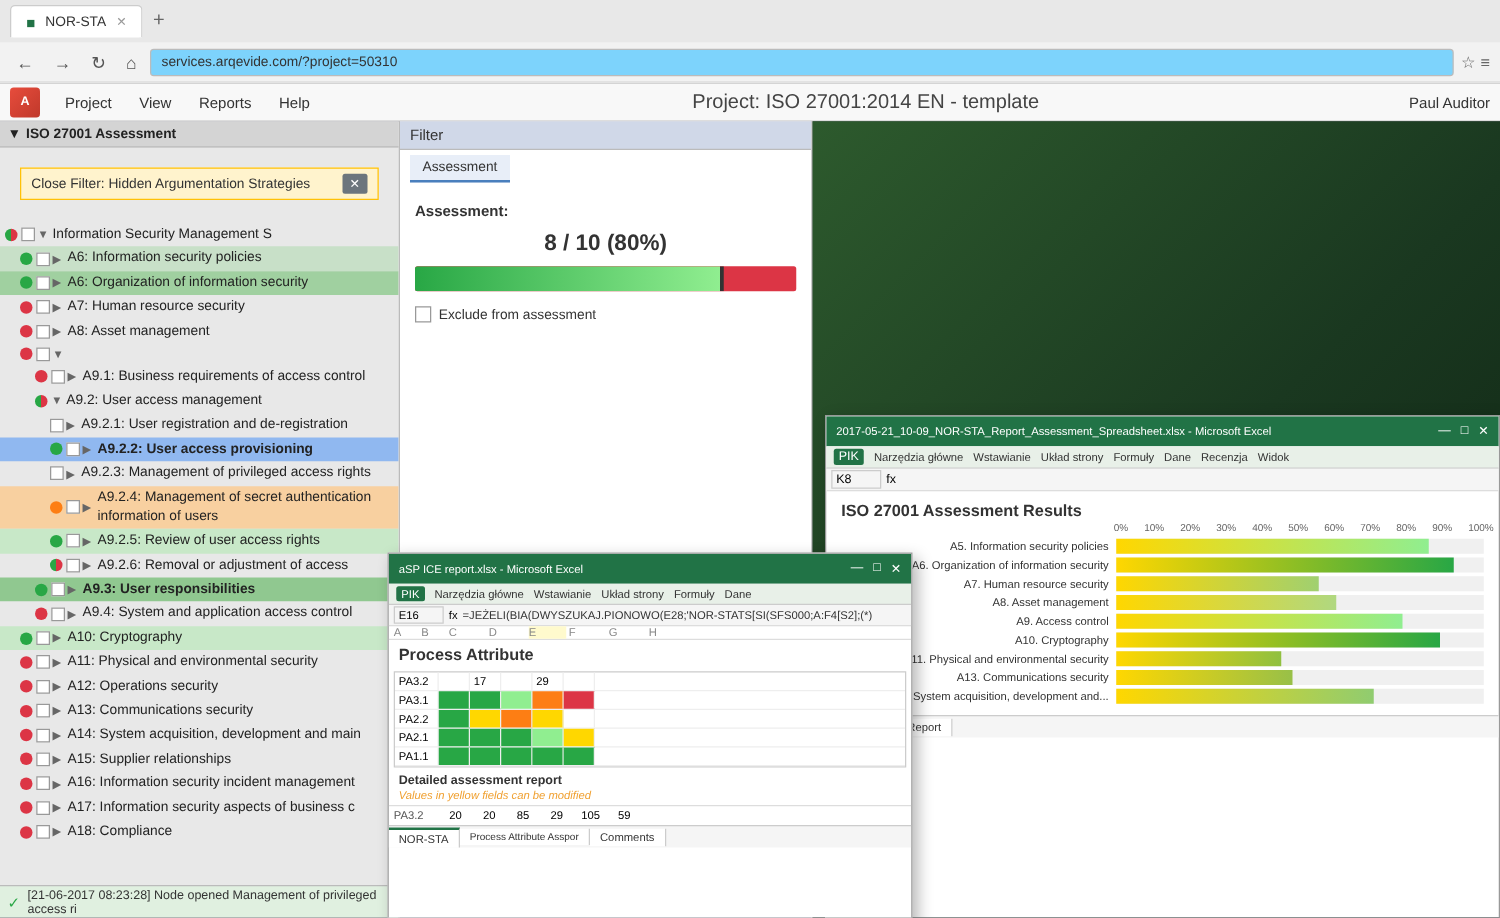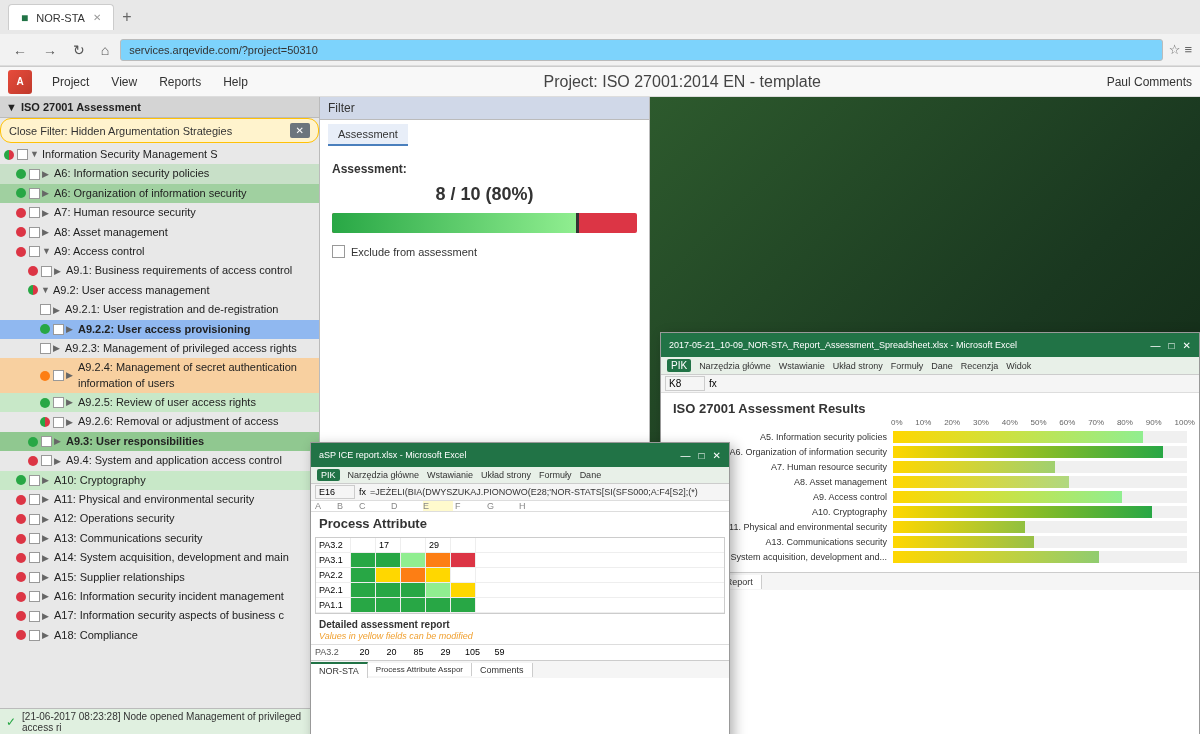--- a/index.html
+++ b/index.html
@@ -146,22 +146,22 @@
     }
     .filter-banner {
       background: #fff3cd;
       border: 1px solid #ffc107;
       padding: 4px 8px;
       font-size: 11px;
       color: #333;
       display: flex;
       align-items: center;
       justify-content: space-between;
-      margin: 0;
-      border-radius: 11px;
+      margin: 16px;
+      border-radius: 0;
     }
     .filter-close-btn {
       background: #6c757d;
       color: white;
       border: none;
       padding: 2px 6px;
       font-size: 10px;
       cursor: pointer;
       border-radius: 2px;
     }
@@ -510,21 +510,21 @@
   </div>
 </div>
 
 <div class="app-menu-bar">
   <div class="app-logo">A</div>
   <span class="menu-item">Project</span>
   <span class="menu-item">View</span>
   <span class="menu-item">Reports</span>
   <span class="menu-item">Help</span>
   <div class="project-title">Project: ISO 27001:2014 EN - template</div>
-  <div class="user-name">Paul Comments</div>
+  <div class="user-name">Paul Auditor</div>
 </div>
 
 <div class="main-wrapper">
 
   <div class="tree-panel">
     <div class="tree-header">
       <span>▼</span>
       <span>ISO 27001 Assessment</span>
     </div>
 
@@ -567,21 +567,20 @@
         <div class="status-dot dot-red"></div>
         <div class="tree-checkbox"></div>
         <div class="tree-expand">▶</div>
         <span class="item-label">A8: Asset management</span>
       </div>
 
       <div class="tree-item" style="padding-left:16px;">
         <div class="status-dot dot-red"></div>
         <div class="tree-checkbox"></div>
         <div class="tree-expand">▼</div>
-        <span class="item-label">A9: Access control</span>
       </div>
 
       <div class="tree-item" style="padding-left:28px;">
         <div class="status-dot dot-red"></div>
         <div class="tree-checkbox"></div>
         <div class="tree-expand">▶</div>
         <span class="item-label">A9.1: Business requirements of access control</span>
       </div>
 
       <div class="tree-item" style="padding-left:28px;">

